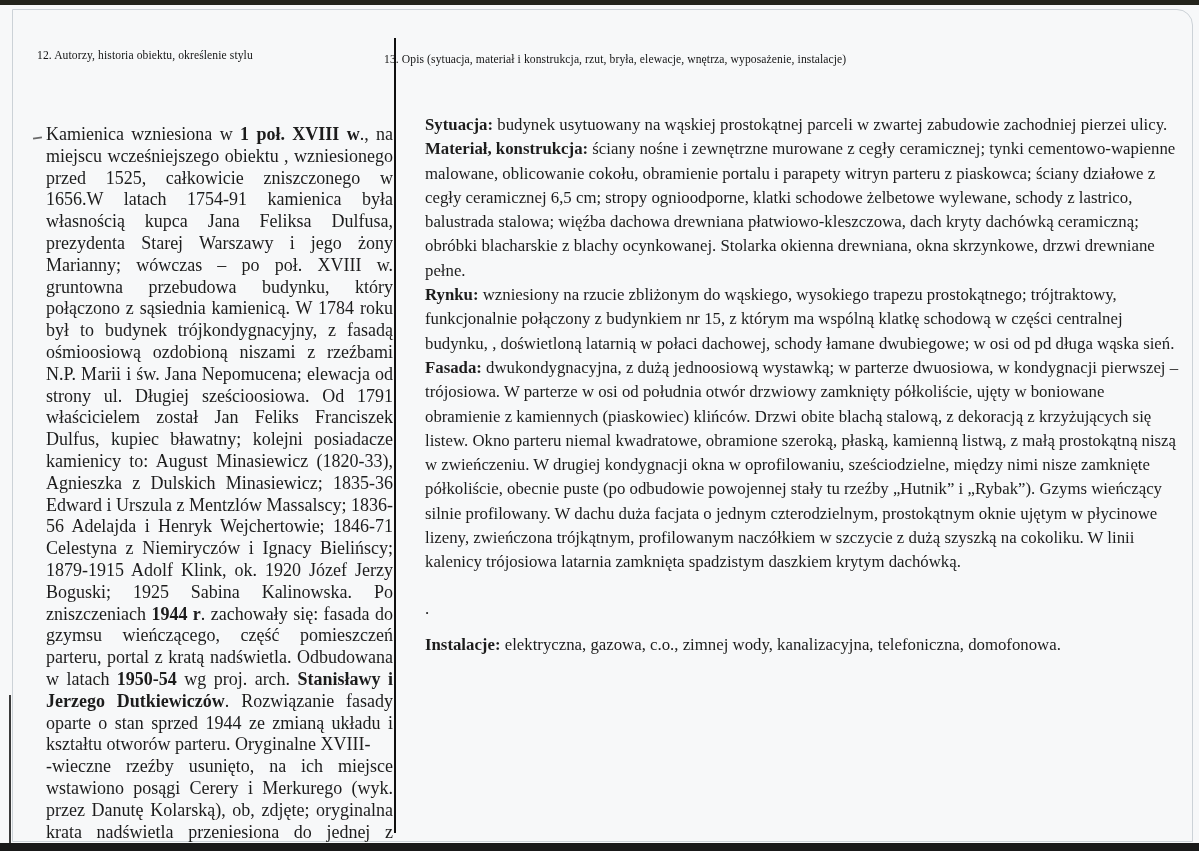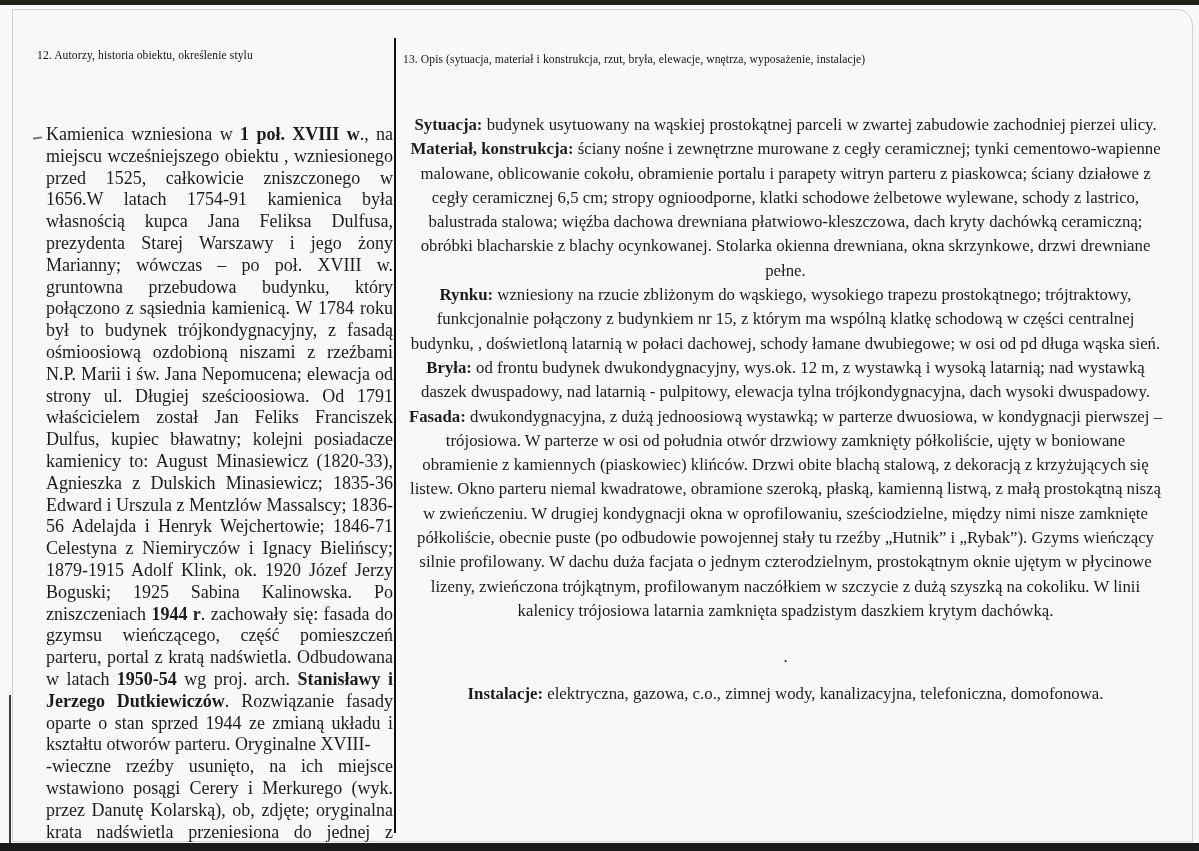--- a/index.html
+++ b/index.html
@@ -17,32 +17,32 @@
     position:absolute;left:12px;top:9px;right:6px;bottom:9px;
     border:1px solid #ccd2d7;border-radius:0 16px 0 0;
     pointer-events:none;
   }
   .left-edge-line{position:absolute;left:9px;top:695px;width:2px;height:148px;background:#3a3a3a;}
   .divider{position:absolute;left:394px;top:38px;width:2px;height:795px;background:#101010;}
   .margin-tick{position:absolute;left:33px;top:137px;width:9px;height:2px;background:#6a6a6a;transform:rotate(-8deg);}
 
   .hdr{position:absolute;font-size:11.6px;letter-spacing:.1px;color:#141414;white-space:nowrap;}
   .hdr-left{left:37px;top:49px;}
-  .hdr-right{left:403px;top:53px;text-align:center;}
+  .hdr-right{left:384px;top:53px;text-align:center;}
 
   .left-col{
     position:absolute;left:46px;top:124px;width:347px;
     font-size:18px;line-height:21.8px;text-align:justify;
   }
   .left-col p{margin:0;}
   .style-line{margin-top:31px !important;text-align:center;}
 
   .right-col{
-    position:absolute;left:407px;top:113px;width:757px;
-    font-size:16.8px;line-height:24.3px;text-align:center;
+    position:absolute;left:425px;top:113px;width:757px;
+    font-size:16.8px;line-height:24.3px;text-align:left;
   }
   .right-col p{margin:0;}
   .right-col p.gap-dot{margin-top:22px;}
   .right-col p.gap-small{margin-top:12px;}
   b{font-weight:bold;}
 </style>
 </head>
 <body>
 
 <div class="scan">
@@ -58,20 +58,19 @@
 
   <div class="left-col">
     <p><span>Kamienica wzniesiona w </span><b>1 poł. XVIII w</b><span>., na miejscu wcześniejszego obiektu , wzniesionego przed 1525, całkowicie zniszczonego w 1656.W latach 1754-91 kamienica była własnością kupca Jana Feliksa Dulfusa, prezydenta Starej Warszawy i jego żony Marianny; wówczas – po poł. XVIII w. gruntowna przebudowa budynku, który połączono z sąsiednia kamienicą. W 1784 roku był to budynek trójkondygnacyjny, z fasadą ośmioosiową ozdobioną niszami z rzeźbami N.P. Marii i św. Jana Nepomucena; elewacja od strony ul. Długiej sześcioosiowa. Od 1791 właścicielem został Jan Feliks Franciszek Dulfus, kupiec bławatny; kolejni posiadacze kamienicy to: August Minasiewicz (1820-33), Agnieszka z Dulskich Minasiewicz; 1835-36 Edward i Urszula z Mentzlów Massalscy; 1836-56 Adelajda i Henryk Wejchertowie; 1846-71 Celestyna z Niemiryczów i Ignacy Bielińscy; 1879-1915 Adolf Klink, ok. 1920 Józef Jerzy Boguski; 1925 Sabina Kalinowska. Po zniszczeniach </span><b>1944 r</b><span>. zachowały się: fasada do gzymsu wieńczącego, część pomieszczeń parteru, portal z kratą nadświetla. Odbudowana w latach </span><b>1950-54</b><span> wg proj. arch. </span><b>Stanisławy i Jerzego Dutkiewiczów</b><span>. Rozwiązanie fasady oparte o stan sprzed 1944 ze zmianą układu i kształtu otworów parteru. Oryginalne XVIII-</span><br><span>-wieczne rzeźby usunięto, na ich miejsce wstawiono posągi Cerery i Merkurego (wyk. przez Danutę Kolarską), ob, zdjęte; oryginalna krata nadświetla przeniesiona do jednej z kamienic przy Rynku Starego Miasta</span></p>
     <p class="style-line"><b>Określenie stylu:</b><span> klasycyzm</span></p>
   </div>
 
   <div class="right-col">
     <p><b>Sytuacja:</b><span> budynek usytuowany na wąskiej prostokątnej parceli w zwartej zabudowie zachodniej pierzei ulicy.</span></p>
     <p><b>Materiał, konstrukcja:</b><span> ściany nośne i zewnętrzne murowane z cegły ceramicznej; tynki cementowo-wapienne malowane, oblicowanie cokołu, obramienie portalu i parapety witryn parteru z piaskowca; ściany działowe z cegły ceramicznej 6,5 cm; stropy ognioodporne, klatki schodowe żelbetowe wylewane, schody z lastrico, balustrada stalowa; więźba dachowa drewniana płatwiowo-kleszczowa, dach kryty dachówką ceramiczną; obróbki blacharskie z blachy ocynkowanej. Stolarka okienna drewniana, okna skrzynkowe, drzwi drewniane pełne.</span></p>
     <p><b>Rynku:</b><span> wzniesiony na rzucie zbliżonym do wąskiego, wysokiego trapezu prostokątnego; trójtraktowy, funkcjonalnie połączony z budynkiem nr 15, z którym ma wspólną klatkę schodową w części centralnej budynku, , doświetloną latarnią w połaci dachowej, schody łamane dwubiegowe; w osi od pd długa wąska sień.</span></p>
-    <p><b>Bryła:</b><span> od frontu budynek dwukondygnacyjny, wys.ok. 12 m,  z  wystawką i wysoką latarnią; nad wystawką daszek dwuspadowy, nad latarnią - pulpitowy, elewacja tylna trójkondygnacyjna, dach wysoki dwuspadowy.</span></p>
     <p><b>Fasada:</b><span>  dwukondygnacyjna, z dużą jednoosiową wystawką; w parterze dwuosiowa, w kondygnacji pierwszej – trójosiowa.  W parterze w osi od południa otwór drzwiowy zamknięty  półkoliście, ujęty w boniowane obramienie z kamiennych (piaskowiec) klińców. Drzwi obite blachą stalową, z dekoracją z krzyżujących się listew.  Okno parteru niemal  kwadratowe, obramione szeroką, płaską,  kamienną listwą, z małą prostokątną niszą w zwieńczeniu. W drugiej kondygnacji okna w oprofilowaniu, sześciodzielne, między nimi nisze zamknięte półkoliście, obecnie puste (po odbudowie powojennej stały tu rzeźby  „Hutnik” i „Rybak”).  Gzyms wieńczący silnie profilowany. W dachu  duża facjata o jednym czterodzielnym,  prostokątnym oknie ujętym w płycinowe  lizeny, zwieńczona trójkątnym, profilowanym naczółkiem w szczycie z dużą szyszką na cokoliku. W linii kalenicy trójosiowa latarnia zamknięta spadzistym daszkiem krytym dachówką.</span></p>
     <p class="gap-dot"><b></b><span>.</span></p>
     <p class="gap-small"><b>Instalacje:</b><span> elektryczna, gazowa, c.o., zimnej wody, kanalizacyjna, telefoniczna, domofonowa.</span></p>
   </div>
 
   <div class="strip-bottom"></div>
 </div>
 
 </body></html>

